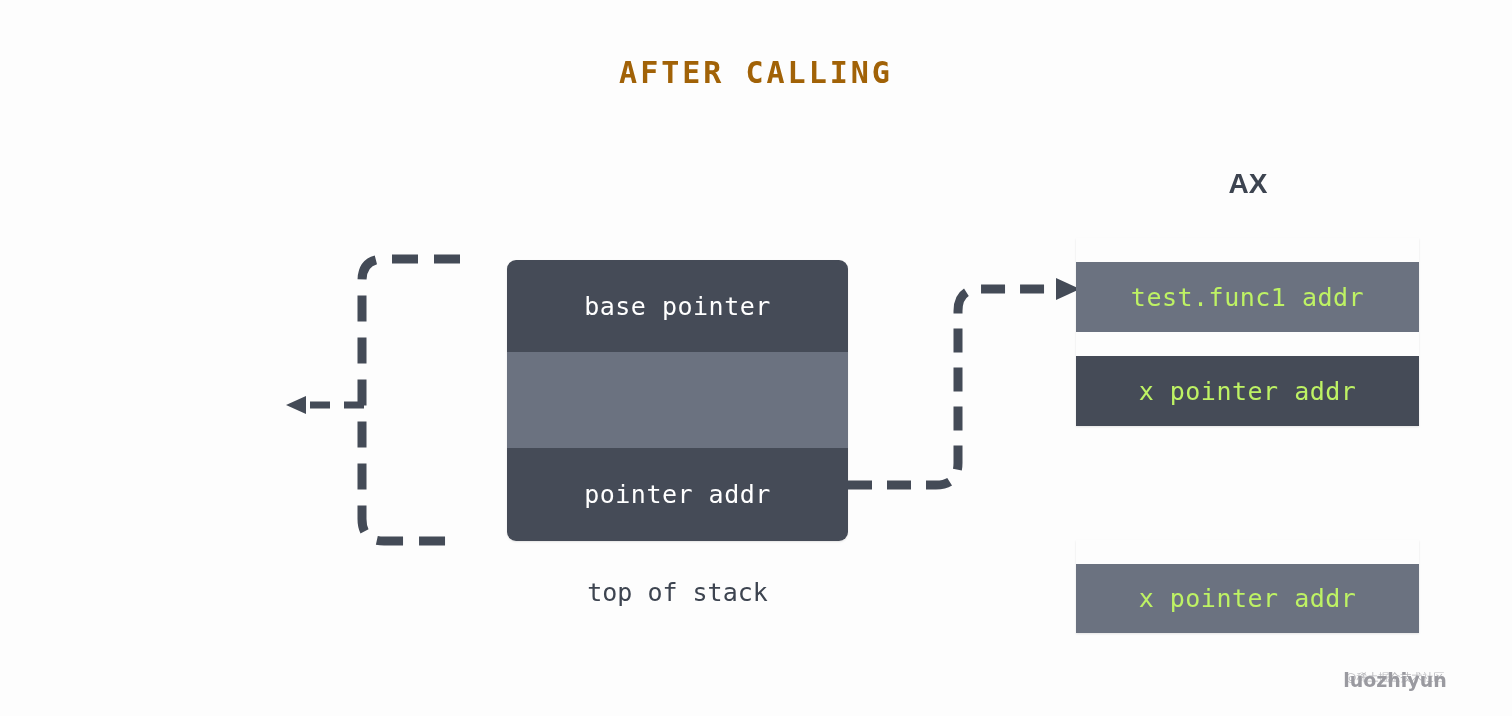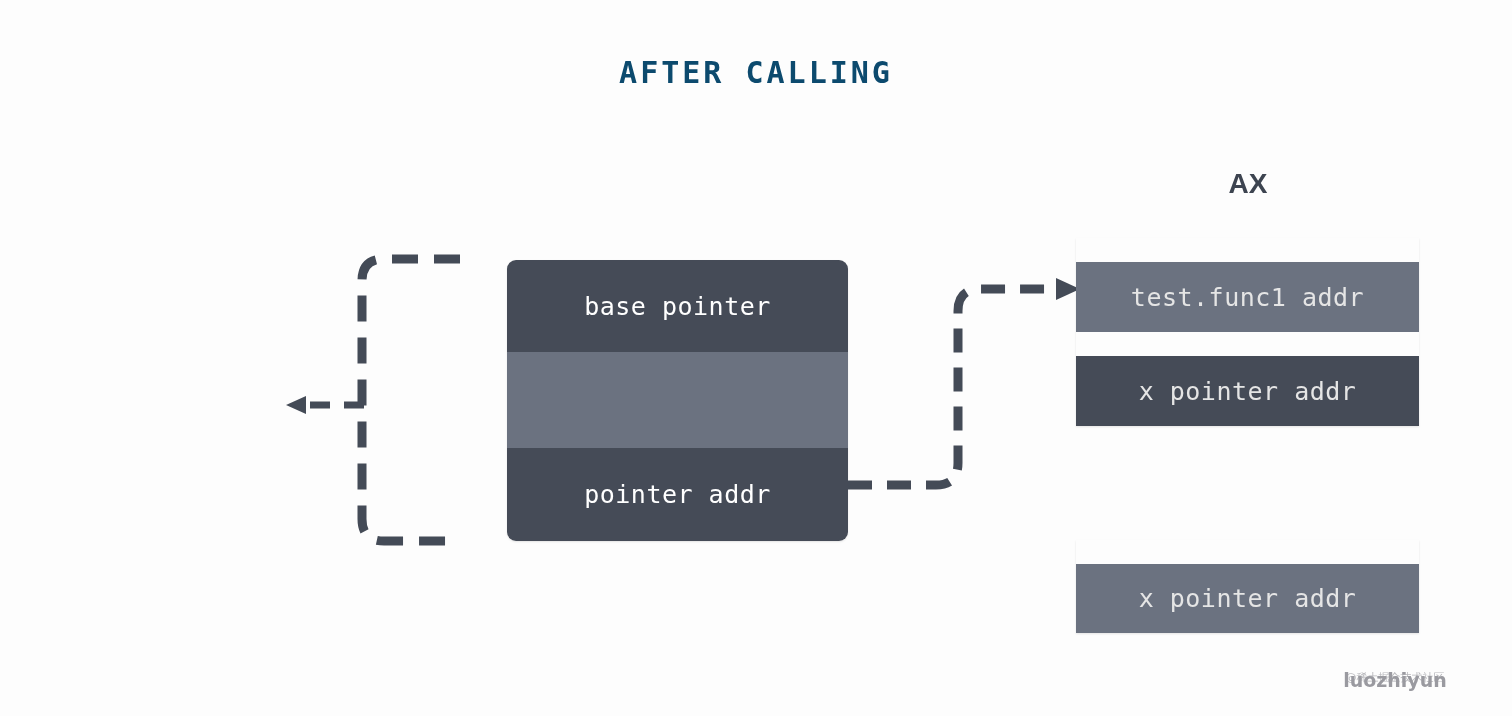--- a/index.html
+++ b/index.html
@@ -22,21 +22,21 @@
   .title {
     position: absolute;
     left: 0;
     top: 55px;
     width: 1512px;
     text-align: center;
     font-family: "DejaVu Sans Mono", monospace;
     font-size: 30px;
     font-weight: 700;
     letter-spacing: 3px;
-    color: #0c4a6e;
+    color: #a16207;
   }
 
   
   .stack-frame-label {
     position: absolute;
     left: 28px;
     top: 388px;
     font-family: "DejaVu Sans Mono", monospace;
     font-size: 27px;
     color: #3d4450;
@@ -129,21 +129,21 @@
     flex-direction: column;
     box-shadow: 0 1px 2px rgba(0,0,0,0.10);
   }
   .reg-box-ax { top: 238px; height: 188px; }
   .reg-box-cx { top: 540px; height: 93px; }
 
   .reg-row {
     display: flex;
     align-items: center;
     justify-content: center;
-    color: #e5e5e5;
+    color: #bef264;
     font-family: "DejaVu Sans Mono", monospace;
     font-size: 25px;
     letter-spacing: 0.5px;
     white-space: nowrap;
     flex: 1 1 0;
     margin-top: 24px;
   }
 
   
   .watermark {
@@ -199,20 +199,21 @@
       <span>base pointer</span>
     </div>
     <div class="stack-row stack-row-1 row-light">
       <span></span>
     </div>
     <div class="stack-row stack-row-2 row-dark">
       <span>pointer addr</span>
     </div>
   </div>
 
+  <div class="top-of-stack">top of stack</div>
 
   <svg class="connector" viewBox="0 0 240 220">
     <path d="M 2 209 L 90 209 Q 112 209 112 187 L 112 35 Q 112 13 134 13 L 212 13" stroke="#444b57" stroke-width="9" fill="none" stroke-dasharray="24 15" stroke-linecap="butt"></path>
     <path d="M 234 13 L 210 2 L 210 24 Z" fill="#444b57"></path>
   </svg>
 
   <div class="reg-title reg-title-ax">AX</div>
   <div class="reg-box reg-box-ax">
     <div class="reg-row row-light">
       <span>test.func1 addr</span>

